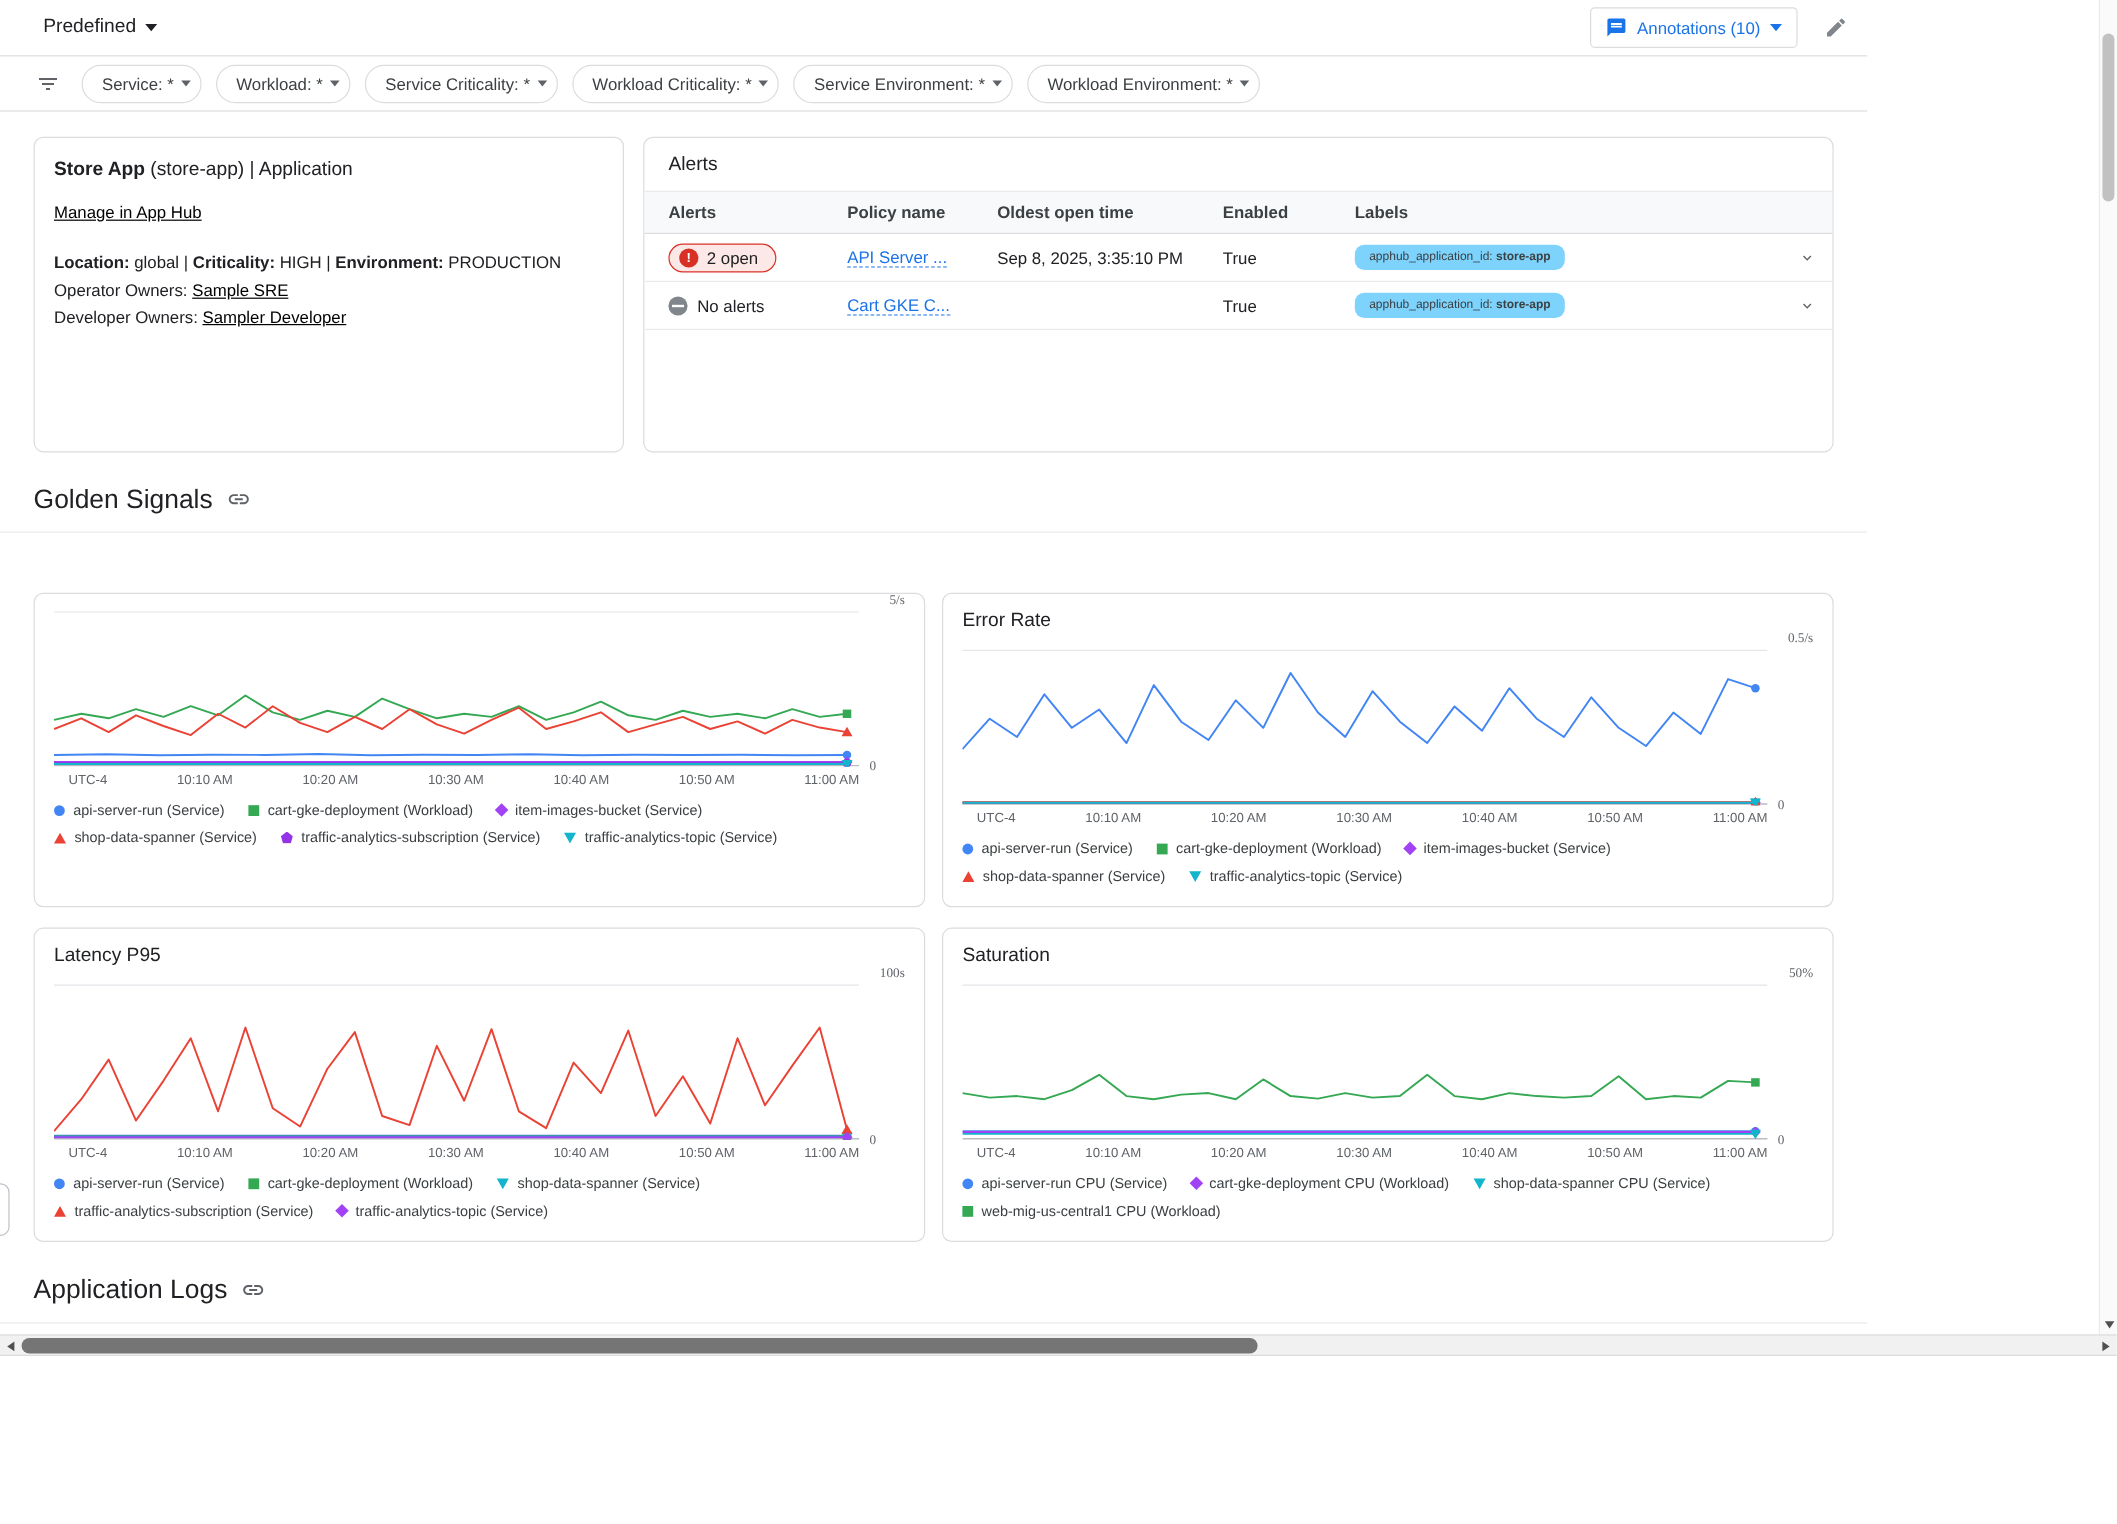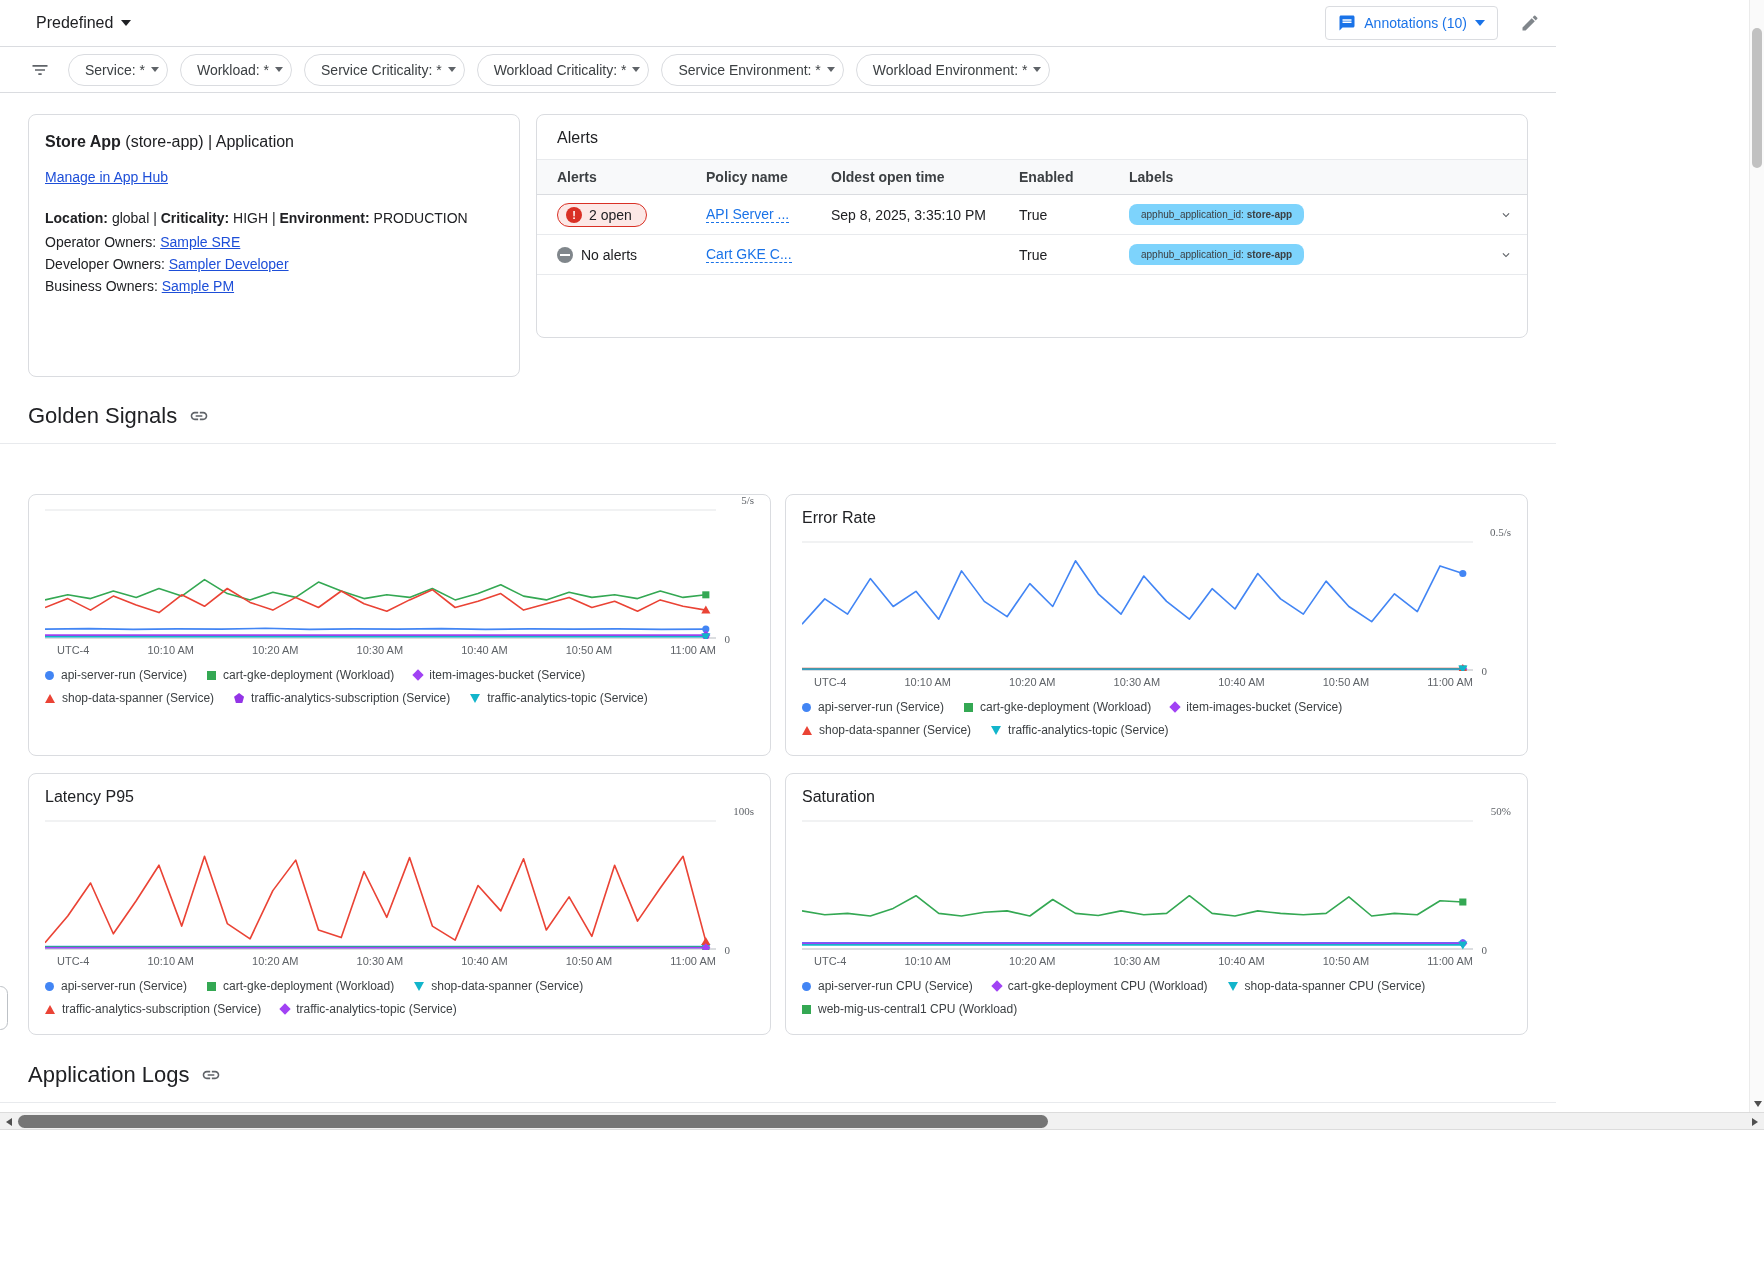--- a/index.html
+++ b/index.html
@@ -25,28 +25,28 @@
   .chips { display:flex; align-items:center; gap:12px; }
   .chip { display:flex; align-items:center; gap:6px; height:32px; border:1px solid #DADCE0; border-radius:16px; padding:0 8px 0 16px; font-size:14px; font-weight:500; color:#3C4043; cursor:pointer; background:#fff; }
   .chip .caret-sm { width:0;height:0;border-left:4px solid transparent;border-right:4px solid transparent;border-top:5px solid #5F6368; }
 
   
   .cards-row { display:flex; gap:16px; padding:21px 28px 0 28px; }
   .card { border:1px solid #DADCE0; border-radius:8px; background:#fff; }
   .info-card { width:492px; height:263px; padding:18px 16px; }
   .info-title { font-size:16px; margin-bottom:18px; }
   .info-title b { font-weight:700; }
-  a.link { color:#1d4ed8; text-decoration:underline; cursor:pointer; }
+  a.link { color:#000000; text-decoration:underline; cursor:pointer; }
   .manage-link { display:inline-block; margin-bottom:22px; font-size:14px; }
   .meta-line { font-size:14px; line-height:22px; margin-bottom:2px; }
   .meta-line b { font-weight:700; }
   .owner-line { font-size:14px; line-height:22px; }
   .owner-line b { font-weight:400; }
 
-  .alerts-card { flex:1; height:224px; padding-top:14px; overflow:hidden; }
+  .alerts-card { flex:1; height:263px; padding-top:14px; overflow:hidden; }
   .alerts-title { font-size:16px; padding-left:20px; margin-bottom:12px; }
   .alerts-grid { display:grid; grid-template-columns:149px 125px 188px 110px 1fr 48px; align-items:center; }
   .alerts-head { background:#F8F9FA; border-top:1px solid #E8EAED; border-bottom:1px solid #DADCE0; height:36px; font-weight:700; font-size:14px; color:#3C4043; }
   .alerts-head > div { padding-left:20px; }
   .alert-row { height:40px; border-bottom:1px solid #E8EAED; font-size:14px; }
   .alert-row > div { padding-left:20px; display:flex; align-items:center; }
   .badge-open { display:inline-flex; align-items:center; gap:7px; border:1.5px solid #D93025; background:#FCE8E6; border-radius:15px; padding:3px 14px 3px 8px; font-weight:500; }
   .err-ic { width:16px; height:16px; border-radius:50%; background:#D93025; color:#fff; font-size:11px; font-weight:700; display:flex; align-items:center; justify-content:center; }
   .noalert { display:inline-flex; align-items:center; gap:8px; }
   .none-ic { width:16px; height:16px; border-radius:50%; background:#80868B; position:relative; }
@@ -164,23 +164,20 @@
       </div>
       <a class="link manage-link">Manage in App Hub</a>
       <div class="meta-line">
         <b>Location:</b><span> global</span><span> | </span><b>Criticality:</b><span> HIGH</span><span> | </span><b>Environment:</b><span> PRODUCTION</span>
       </div>
       <div class="owner-line">
         <b>Operator Owners:</b> <a class="link">Sample SRE</a>
       </div>
       <div class="owner-line">
         <b>Developer Owners:</b> <a class="link">Sampler Developer</a>
-      </div>
-      <div class="owner-line">
-        <b>Business Owners:</b> <a class="link">Sample PM</a>
       </div>
     </div>
 
     <div class="card alerts-card">
       <div class="alerts-title">Alerts</div>
       <div class="alerts-grid alerts-head">
         <div>Alerts</div>
         <div>Policy name</div>
         <div>Oldest open time</div>
         <div>Enabled</div>

